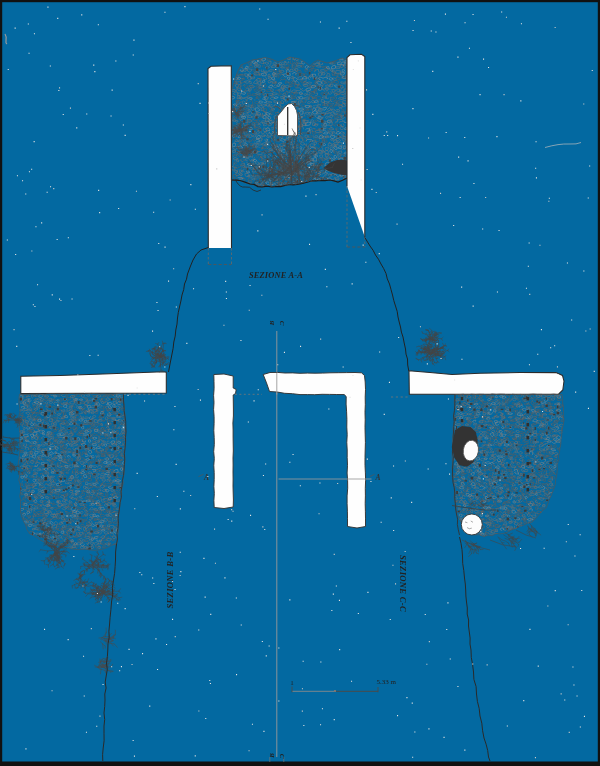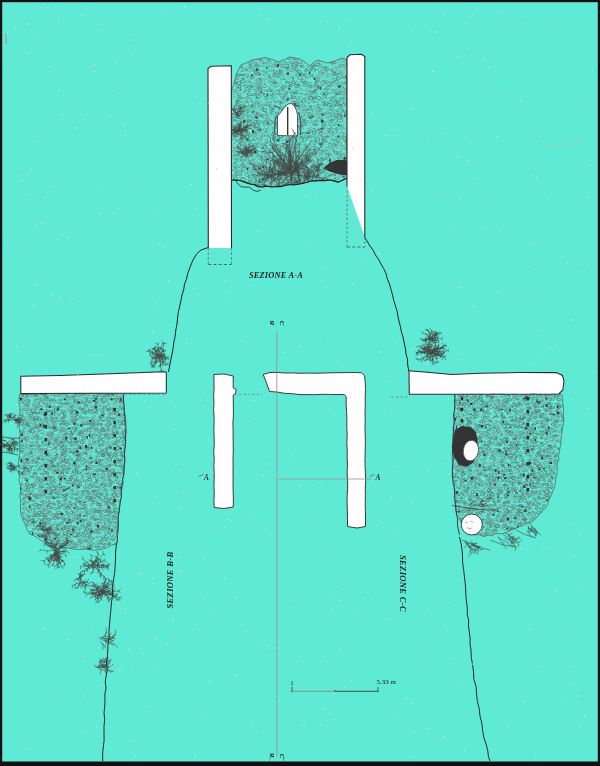--- a/index.html
+++ b/index.html
@@ -1,16 +1,16 @@
 <!DOCTYPE html>
 <html><head>
 <meta charset="utf-8">
 <style>
 html,body{margin:0;padding:0;background:#fff;}
-#page{position:relative;width:600px;height:766px;background:#5eead4;overflow:hidden;}
+#page{position:relative;width:600px;height:766px;background:#0369a1;overflow:hidden;}
 text{font-family:"Liberation Serif", serif;}
 </style>
 </head>
 <body>
 <div id="page">
 <svg width="600" height="766" viewBox="0 0 600 766">
 
 <rect x="1" y="1" width="598" height="763" fill="none" stroke="#111" stroke-width="2.4"></rect>
 <rect x="0" y="761.5" width="600" height="4.5" fill="#111"></rect>
 <defs>

